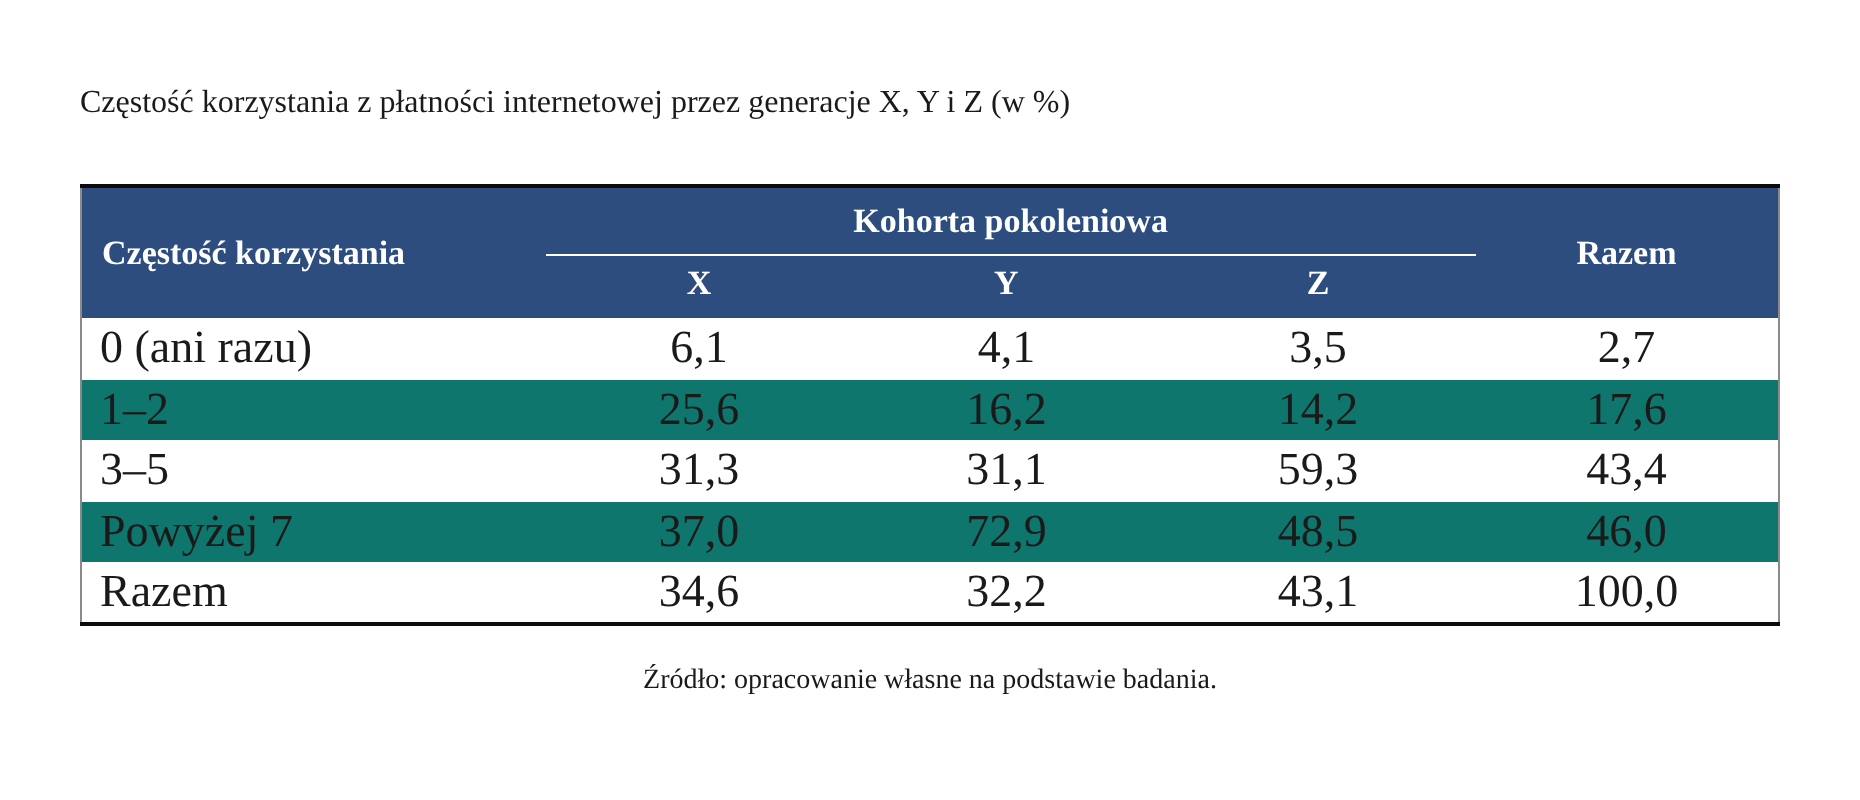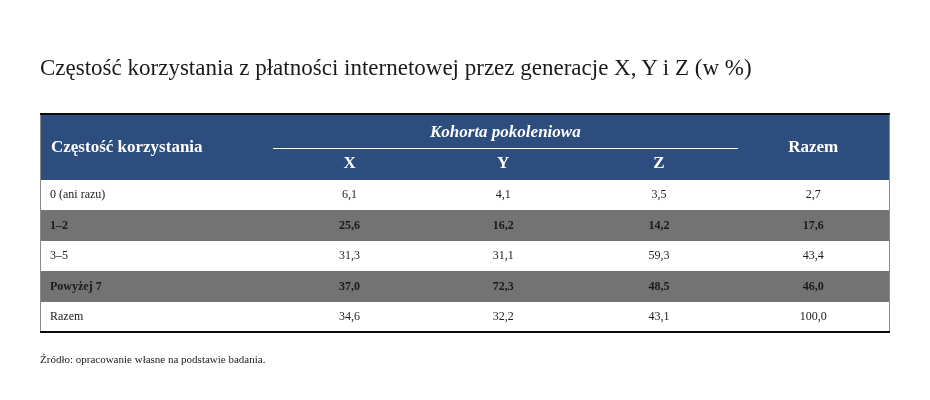--- a/index.html
+++ b/index.html
@@ -10,23 +10,23 @@
     color: #1a1a1a;
     overflow: hidden;
   }
   .page { padding: 34px 40px 0 40px; }
 
   .doc-title {
     font-size: 17.5px;
     line-height: 1.2;
   }
   .doc-caption {
-    font-size: 23px;
+    font-size: 16px;
     line-height: 1.2;
-    margin-top: 20px;
+    margin-top: 8px;
   }
 
   table.data-table {
     margin-top: 31px;
     width: 850px;
     border-collapse: collapse;
     table-layout: fixed;
     border-top: 2.5px solid #0b0b0b;
     border-bottom: 2.5px solid #0b0b0b;
     border-left: 1px solid #8a8a8a;
@@ -47,44 +47,44 @@
   }
   th.th-label {
     text-align: left;
     padding-left: 10px;
   }
   th.th-group {
     text-align: center;
     padding-top: 7px;
     padding-bottom: 6px;
     border-bottom: 1.5px solid #ffffff;
-    font-style: italic;
   }
   th.th-razem { text-align: center; }
   tr.subheader-row th {
     text-align: center;
     padding-top: 4px;
     padding-bottom: 7px;
   }
 
   tbody td {
-    font-size: 12px;
+    font-size: 23px;
     height: 30.5px;
     vertical-align: middle;
     text-align: center;
   }
   tbody td.row-label {
     text-align: left;
     padding-left: 9px;
   }
-  tbody tr.zebra { background: #737373; font-weight: bold; }
+  tbody tr.zebra { background: #0f766e; }
 
   .source-note {
-    font-size: 11px;
+    font-size: 14px;
     margin-top: 20px;
+    text-align: center;
   }
 </style>
 </head>
 <body>
 
 <div class="page">
 
 
   <div class="doc-caption">Częstość korzystania z płatności internetowej przez generacje X, Y i Z (w %)</div>
 
@@ -126,21 +126,21 @@
       <tr>
         <td class="row-label">3–5</td>
         <td>31,3</td>
         <td>31,1</td>
         <td>59,3</td>
         <td>43,4</td>
       </tr>
       <tr class="zebra">
         <td class="row-label">Powyżej 7</td>
         <td>37,0</td>
-        <td>72,3</td>
+        <td>72,9</td>
         <td>48,5</td>
         <td>46,0</td>
       </tr>
       <tr>
         <td class="row-label">Razem</td>
         <td>34,6</td>
         <td>32,2</td>
         <td>43,1</td>
         <td>100,0</td>
       </tr>

